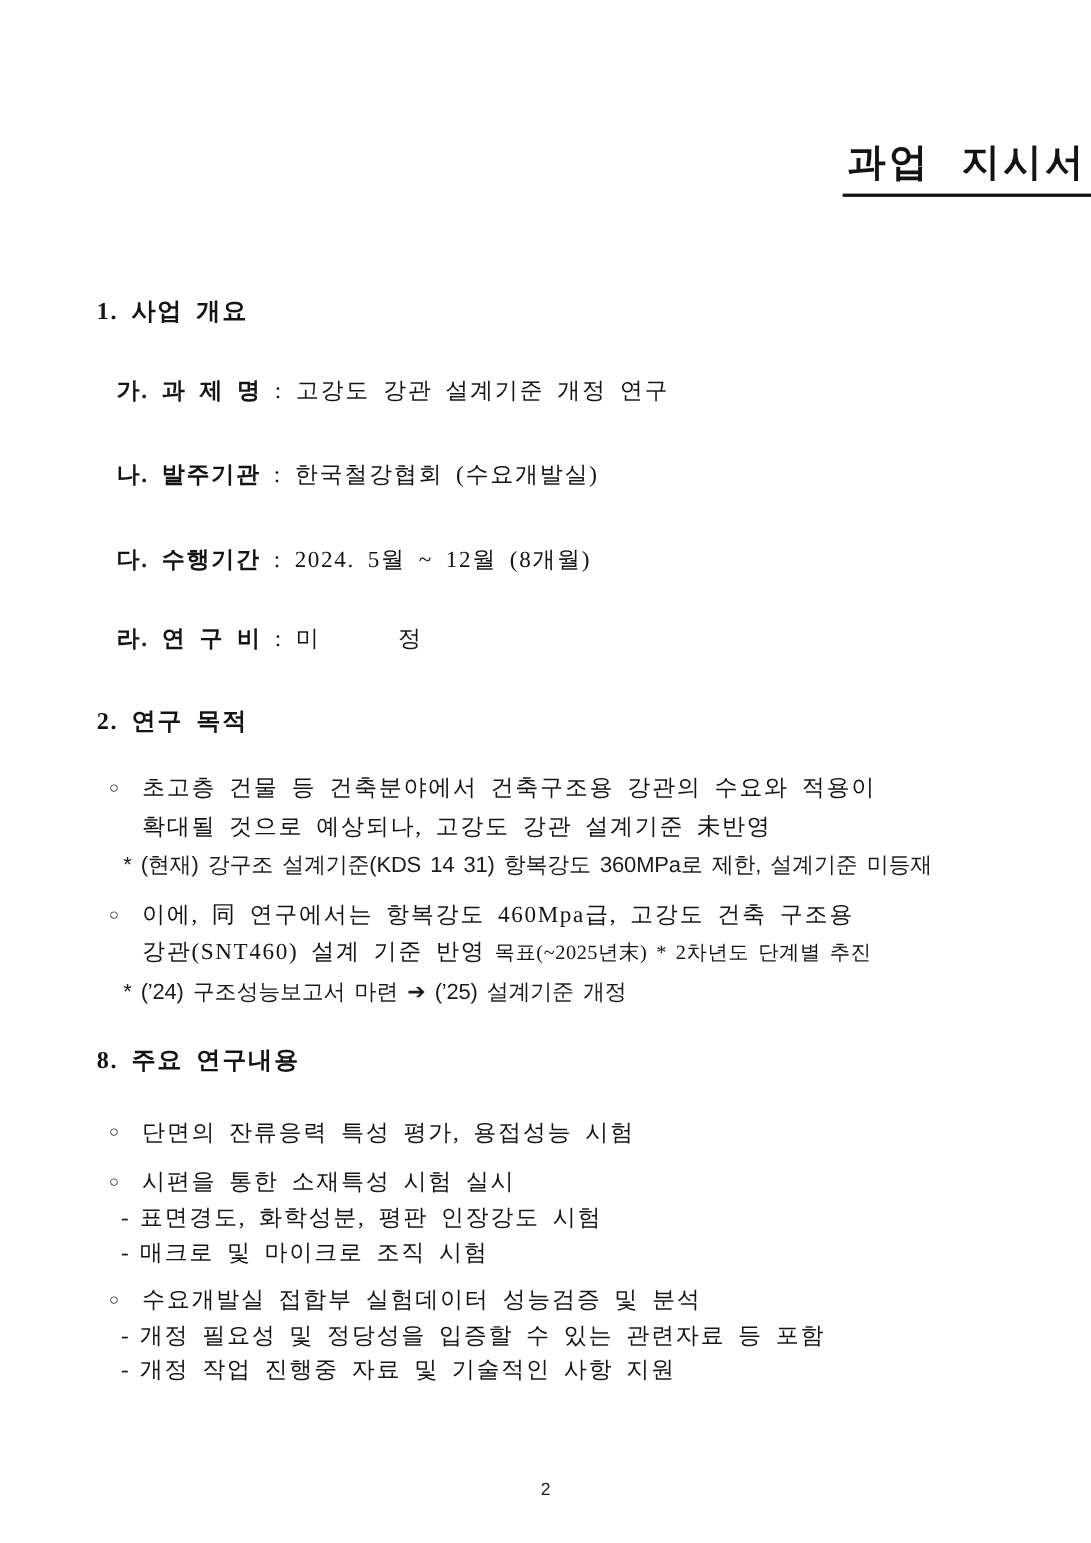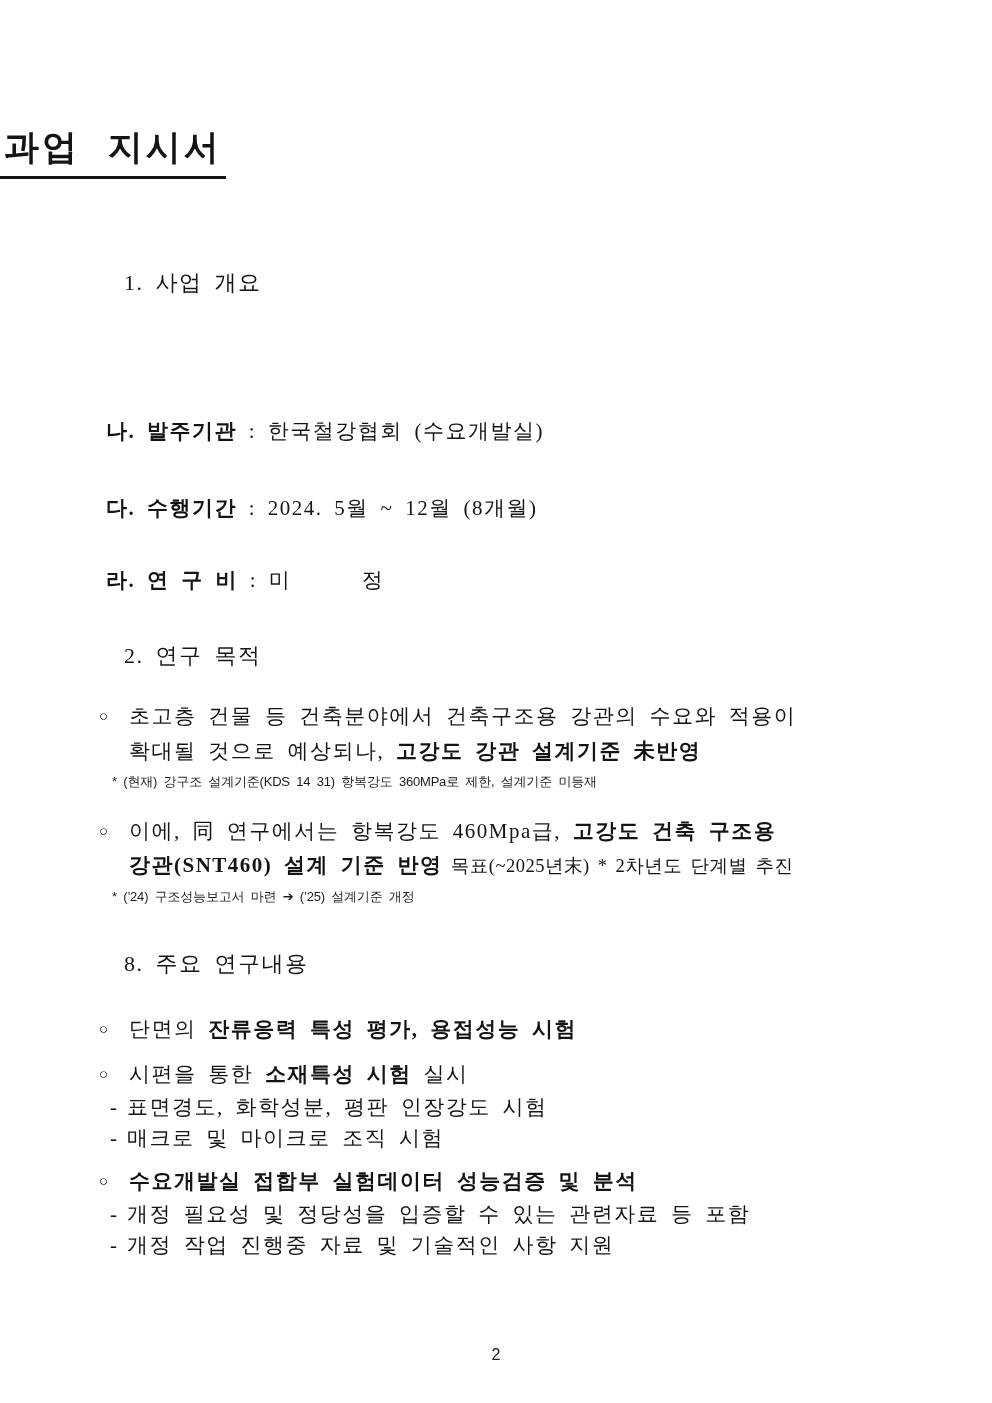--- a/index.html
+++ b/index.html
@@ -10,50 +10,49 @@
     height: 1403px;
     margin: 0 auto;
     background: #ffffff;
     color: #141414;
     font-family: "Liberation Serif", "DejaVu Serif", serif;
     overflow: hidden;
   }
   .abs { position: absolute; }
 
   
-  .title-wrap { top: 124px; left: 0; width: 100%; text-align: left; }
+  .title-wrap { top: 124px; left: 0; width: 100%; text-align: right; }
   .doc-title {
     display: inline-block;
     font-size: 35px;
     font-weight: bold;
     letter-spacing: 3px;
     word-spacing: 16px;
     border-bottom: 3px solid #141414;
     padding: 0 4px 5px 4px;
     white-space: pre-wrap;
   }
 
   
   .h {
     font-size: 22px;
-    font-weight: normal;
+    font-weight: bold;
     letter-spacing: 1.5px;
     word-spacing: 5px;
     white-space: pre-wrap;
-    margin-left: 36px;
   }
 
   
   .body {
     font-size: 21px;
     letter-spacing: 1.5px;
     word-spacing: 5px;
     white-space: nowrap;
   }
-  .body b { font-weight: bold; }
+  .body b { font-weight: normal; }
   .t { white-space: pre-wrap; }
 
   .item-label { font-weight: bold; white-space: pre-wrap; }
   .item-sep { white-space: pre-wrap; }
 
   .marker {
     display: inline-block;
     width: 30px;
     font-size: 15px;
     vertical-align: 2px;
@@ -63,21 +62,21 @@
     display: inline-block;
     width: 17px;
     letter-spacing: 0;
   }
 
   .tail { font-size: 18.5px; letter-spacing: 0.5px; word-spacing: 3px; white-space: pre-wrap; }
 
   
   .note {
     font-family: "Liberation Sans", "DejaVu Sans", sans-serif;
-    font-size: 13px;
+    font-size: 20px;
     letter-spacing: -0.2px;
     word-spacing: 3px;
     white-space: pre-wrap;
     color: #1b1b1b;
   }
 
   .pagenum-wrap { top: 1346px; left: 0; width: 100%; text-align: center; }
   .pagenum {
     font-family: "Liberation Sans", "DejaVu Sans", sans-serif;
     font-size: 16px;
@@ -86,20 +85,21 @@
 </style>
 </head>
 <body>
 
 <div class="page">
 
   <div class="abs title-wrap"><span class="doc-title">과업 지시서</span></div>
 
   <div class="abs h" style="top:268px;left:88px">1. 사업 개요</div>
 
+  <div class="abs body" style="top:341px;left:106px"><span class="item-label">가. 과 제 명</span><span class="item-sep"> : </span><span class="t">고강도 강관 설계기준 개정 연구</span></div>
 
   <div class="abs body" style="top:417px;left:106px"><span class="item-label">나. 발주기관</span><span class="item-sep"> : </span><span class="t">한국철강협회 (수요개발실)</span></div>
 
   <div class="abs body" style="top:494px;left:106px"><span class="item-label">다. 수행기간</span><span class="item-sep"> : </span><span class="t">2024. 5월 ~ 12월 (8개월)</span></div>
 
   <div class="abs body" style="top:566px;left:106px"><span class="item-label">라. 연 구 비</span><span class="item-sep"> : </span><span class="t">미      정</span></div>
 
   <div class="abs h" style="top:641px;left:88px">2. 연구 목적</div>
 
   <div class="abs body" style="top:702px;left:99px"><span class="marker">○</span><span class="t">초고층 건물 등 건축분야에서 건축구조용 강관의 수요와 적용이</span></div>

